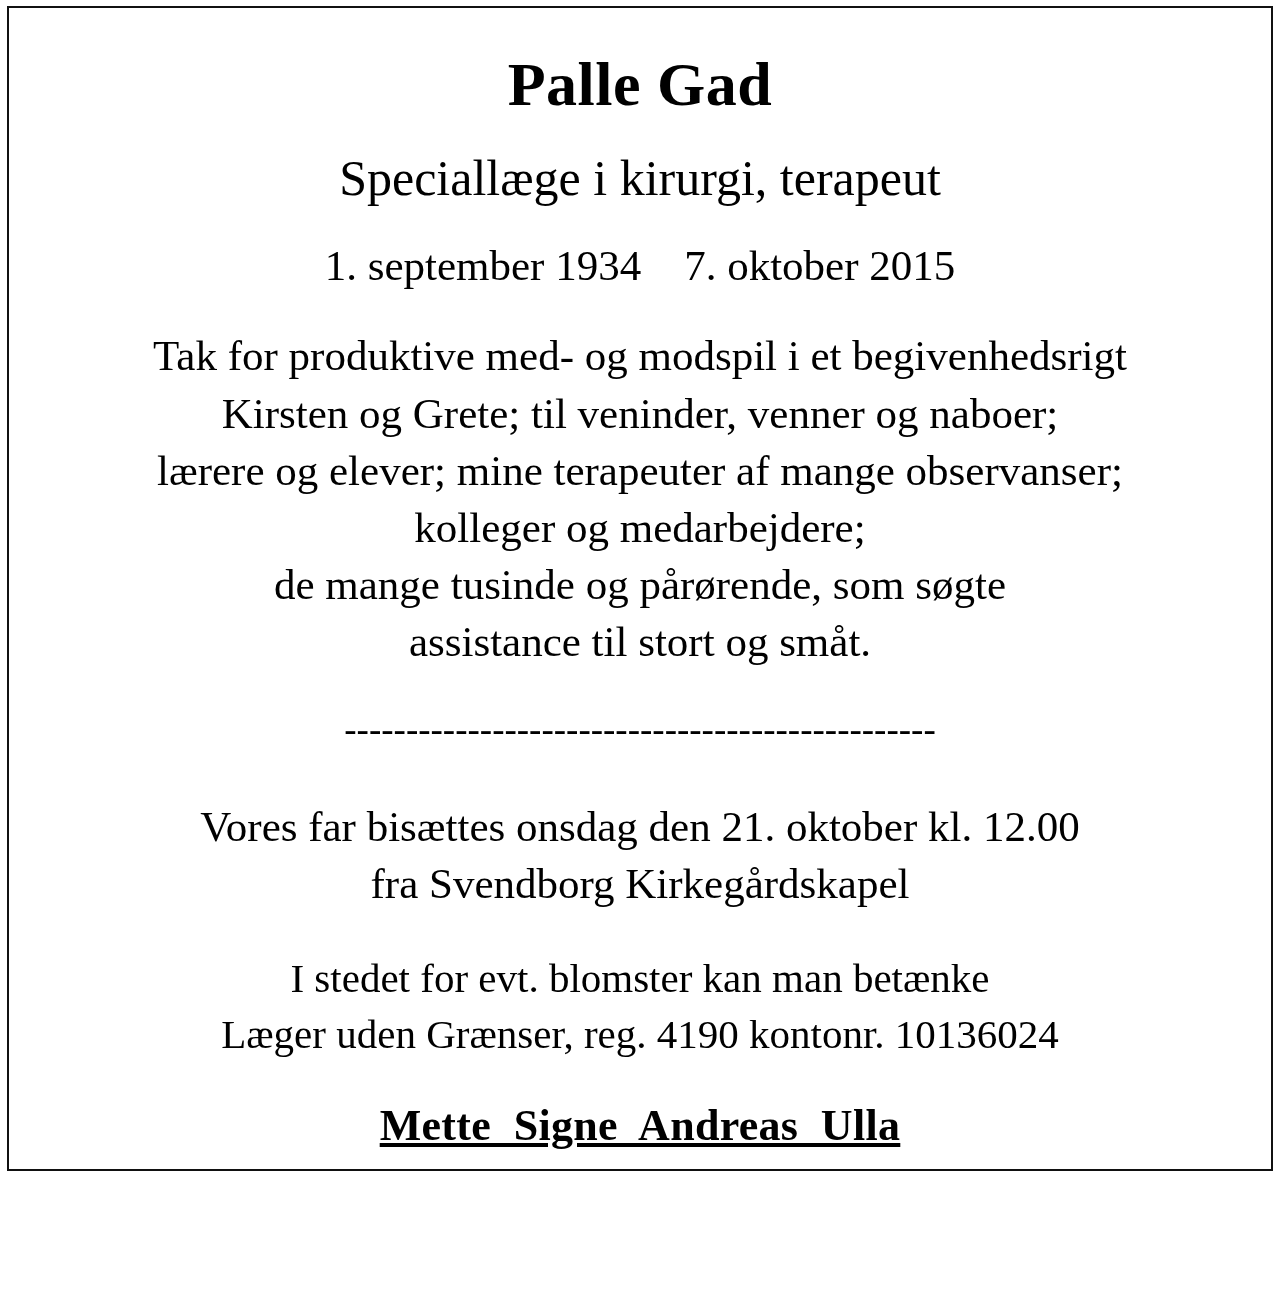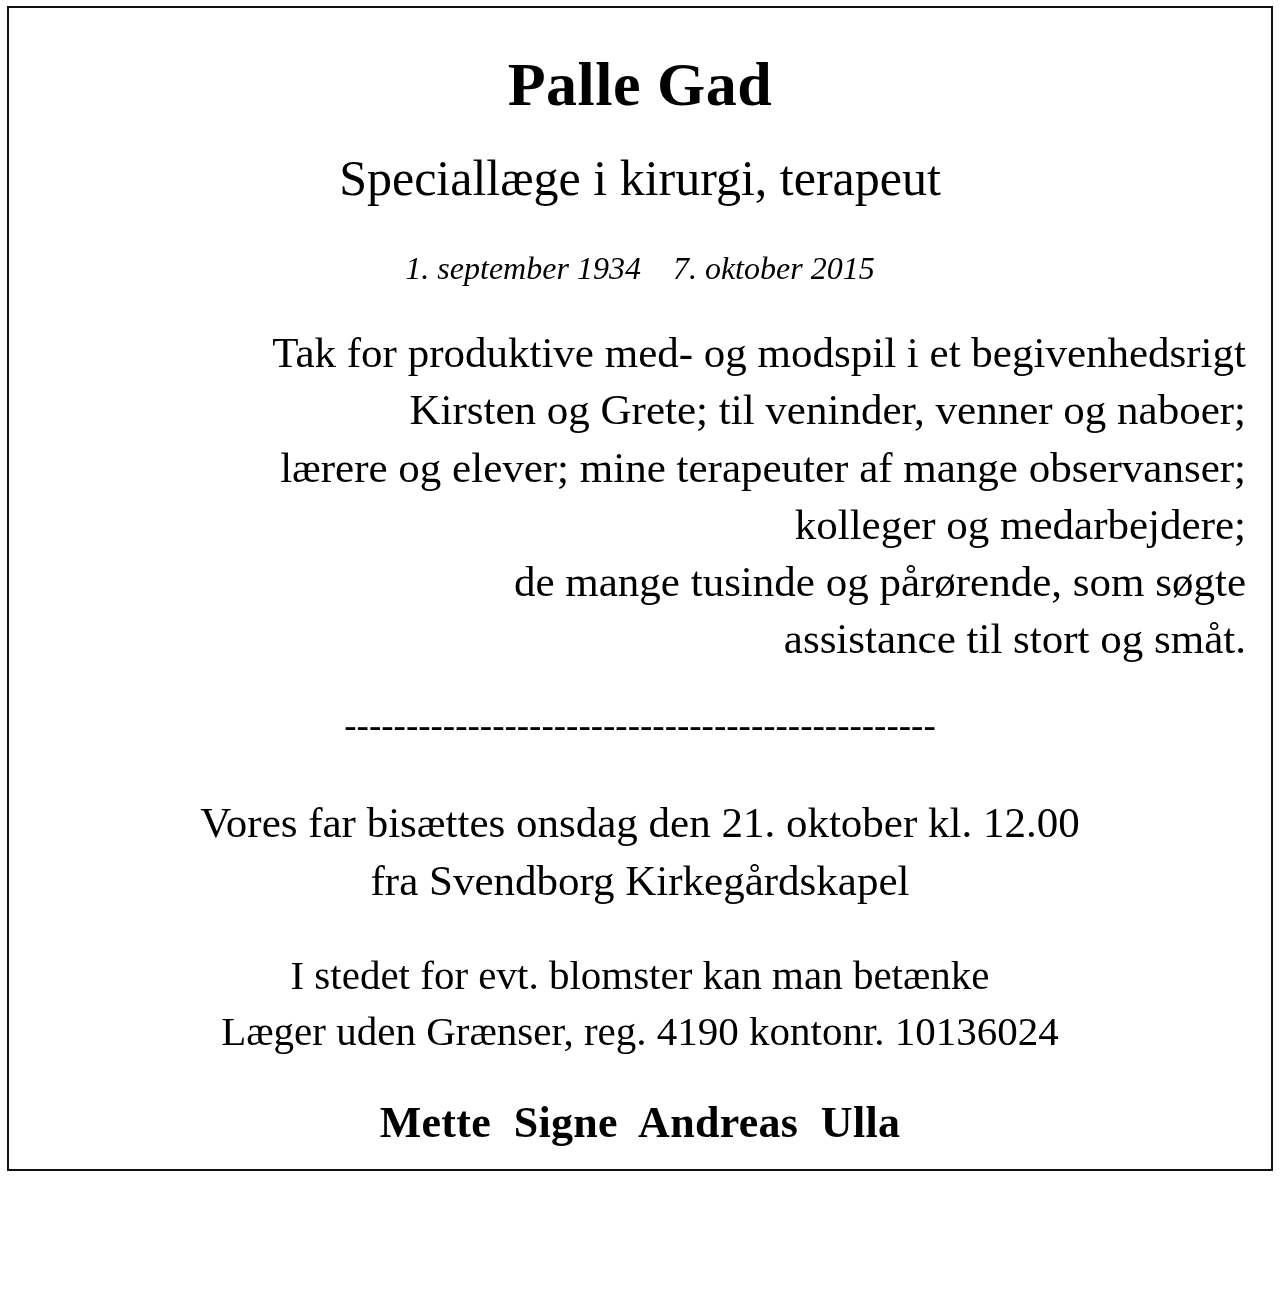--- a/index.html
+++ b/index.html
@@ -49,33 +49,32 @@
   }
 
   .profession {
     font-size: 50px;
     line-height: 1.1;
     margin: 34px 0 0 0;
     font-weight: normal;
   }
 
   .life-dates {
-    font-size: 32px;
+    font-size: 43px;
     line-height: 1.1;
-    margin: 45px 0 0 0;
+    margin: 36px 0 0 0;
     white-space: pre;
-    font-style: italic;
   }
 
   .tribute {
     font-size: 43px;
     line-height: 1.33;
     margin: 38px 0 0 0;
   }
-  .tribute .ln { display: block; white-space: nowrap; text-align: right; }
+  .tribute .ln { display: block; white-space: nowrap; }
 
   .divider {
     font-size: 37px;
     line-height: 1;
     margin: 40px 0 0 0;
     letter-spacing: 0px;
     white-space: nowrap;
     overflow: hidden;
   }
 
@@ -93,20 +92,21 @@
   }
   .donation .ln { display: block; white-space: nowrap; }
 
   .survivors {
     font-size: 44px;
     font-weight: bold;
     line-height: 1.1;
     margin: 40px 0 0 0;
     white-space: pre;
     letter-spacing: 0.3px;
+    text-decoration: underline;
   }
 </style>
 </head>
 <body>
 
 <div class="notice">
 
   <div class="notice-border"></div>
 
   <div class="notice-inner">

